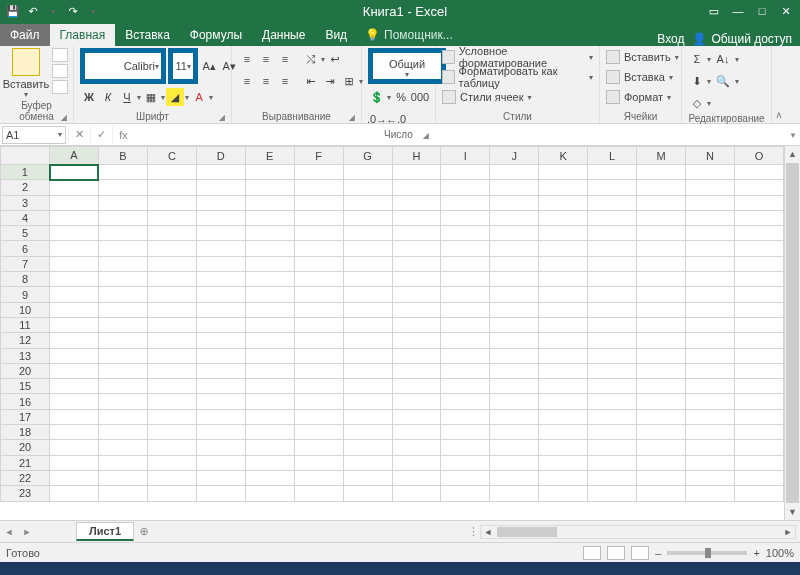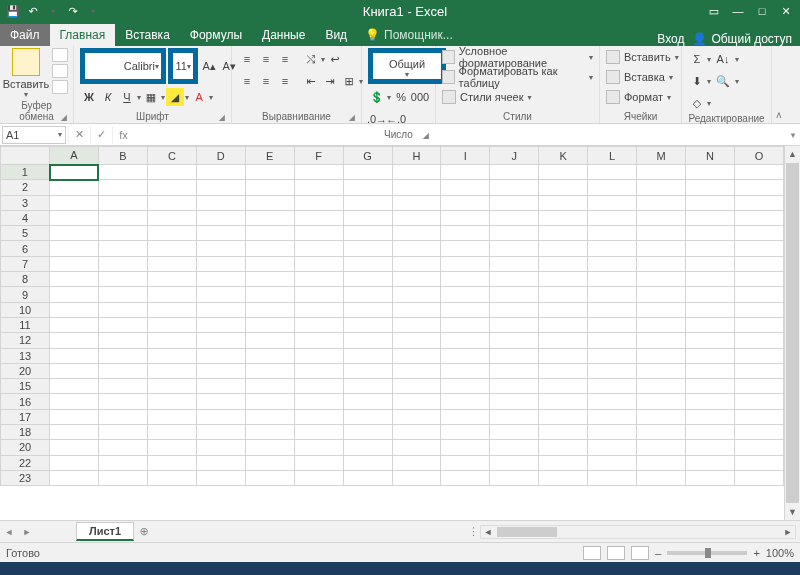--- a/index.html
+++ b/index.html
@@ -637,20 +637,38 @@
             <td class="cell"></td>
             <td class="cell"></td>
             <td class="cell"></td>
             <td class="cell"></td>
             <td class="cell"></td>
             <td class="cell"></td>
             <td class="cell"></td>
             <td class="cell"></td>
           </tr>
           <tr>
+            <th class="rowhdr ">21</th>
+            <td class="cell"></td>
+            <td class="cell"></td>
+            <td class="cell"></td>
+            <td class="cell"></td>
+            <td class="cell"></td>
+            <td class="cell"></td>
+            <td class="cell"></td>
+            <td class="cell"></td>
+            <td class="cell"></td>
+            <td class="cell"></td>
+            <td class="cell"></td>
+            <td class="cell"></td>
+            <td class="cell"></td>
+            <td class="cell"></td>
+            <td class="cell"></td>
+          </tr>
+          <tr>
             <th class="rowhdr ">22</th>
             <td class="cell"></td>
             <td class="cell"></td>
             <td class="cell"></td>
             <td class="cell"></td>
             <td class="cell"></td>
             <td class="cell"></td>
             <td class="cell"></td>
             <td class="cell"></td>
             <td class="cell"></td>

